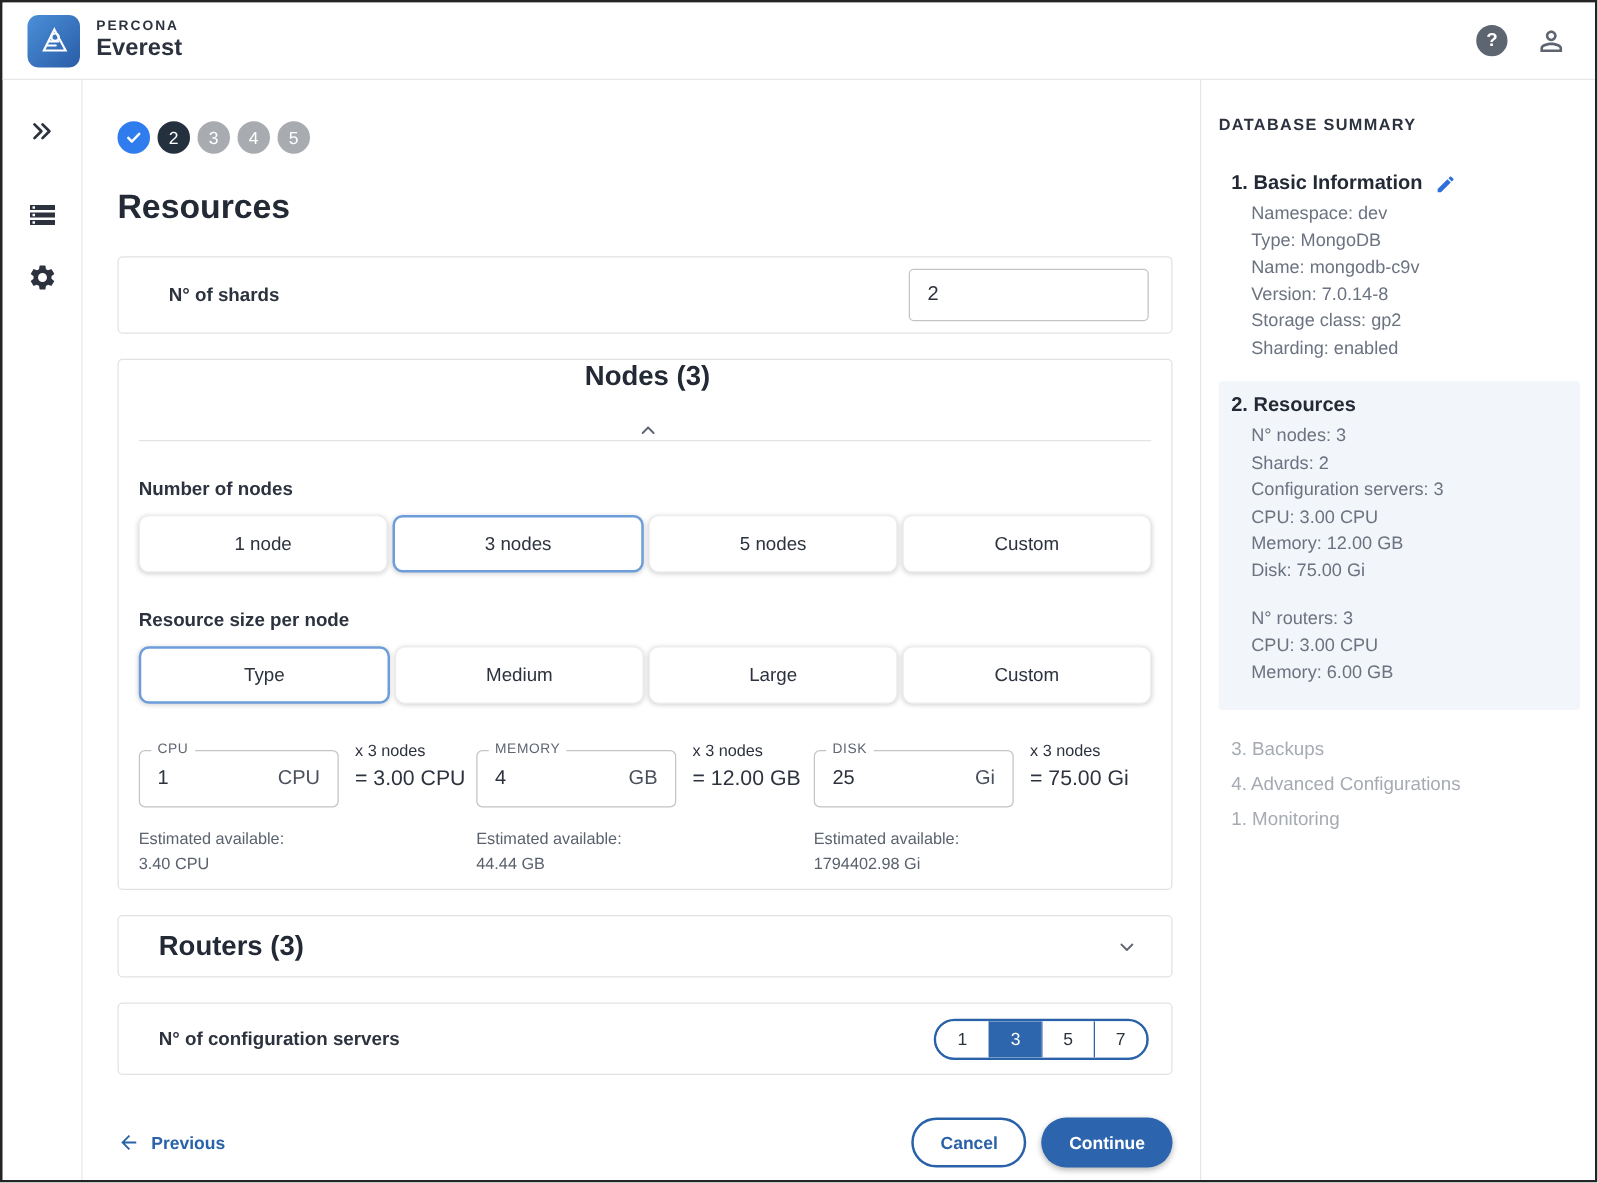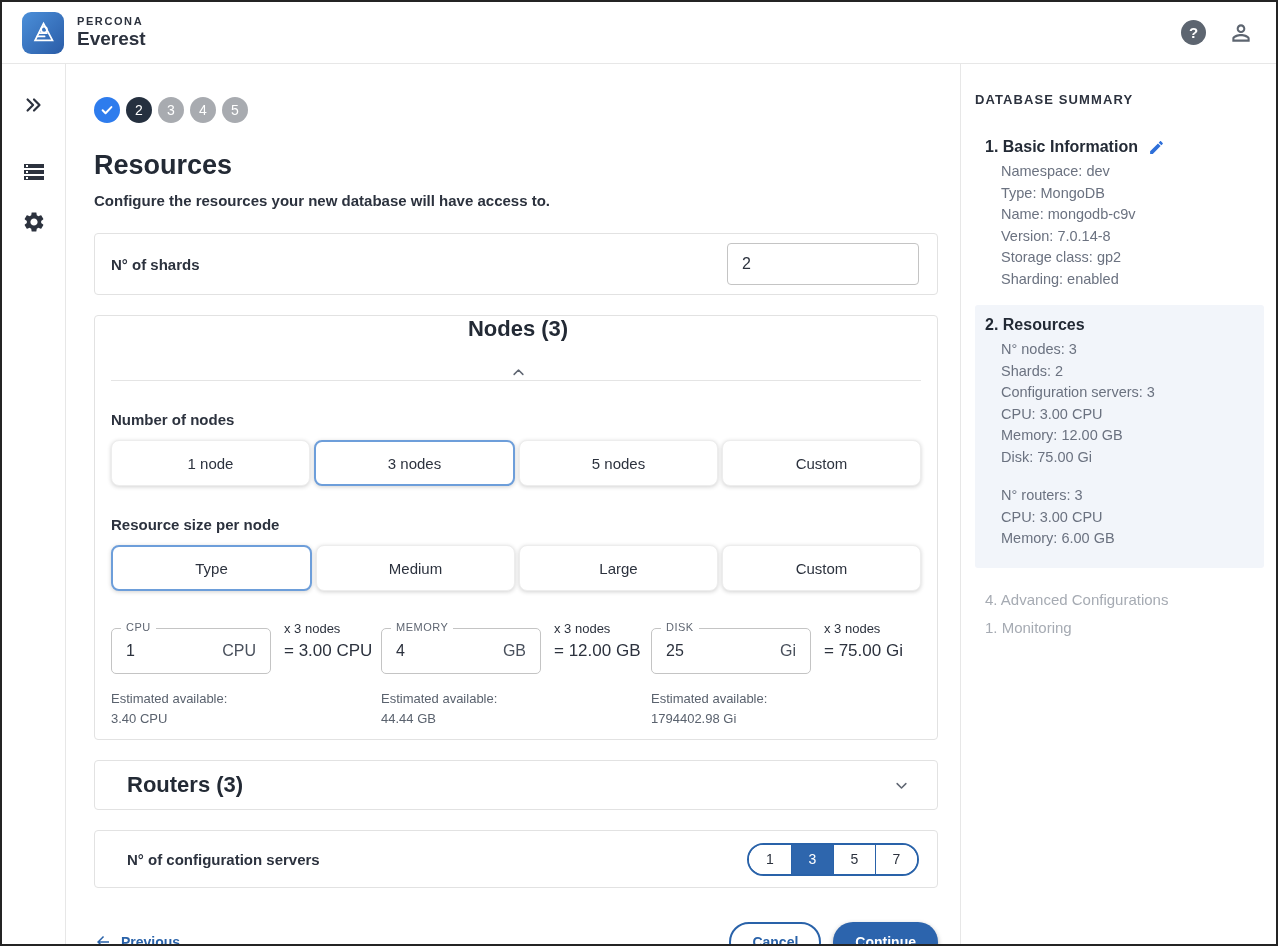--- a/index.html
+++ b/index.html
@@ -33,21 +33,21 @@
   .step { width:26px; height:26px; border-radius:50%; display:flex; align-items:center; justify-content:center; color:#fff; font-size:14px; cursor:pointer; border:none; font-family:"Liberation Sans",sans-serif; }
   .step.completed { background:#2e7ced; }
   .step.active { background:#25303f; }
   .step.inactive { background:#a8abb0; }
 
   .page-title { font-size:27px; font-weight:700; color:#232a35; margin-top:27px; }
   .page-subtitle { font-size:15px; font-weight:700; color:#2c323e; margin-top:11px; }
 
   
   .card { border:1px solid #e2e2e2; border-radius:4px; background:#fff; }
-  .shards-card { margin-top:24px; height:62px; display:flex; align-items:center; justify-content:space-between; padding:0 18px 0 16px; }
+  .shards-card { margin-top:24px; height:62px; display:flex; align-items:center; justify-content:space-between; padding:0 18px 0 40px; }
   .field-label { font-size:15px; font-weight:700; color:#2c323e; }
   .plain-input { width:192px; height:42px; border:1px solid #c4c4c4; border-radius:4px; font-size:16px; color:#2c323e; padding:0 14px; font-family:"Liberation Sans",sans-serif; }
 
   
   .accordion { margin-top:20px; }
   .acc-header { display:flex; align-items:center; justify-content:space-between; padding:0 28px 0 32px; cursor:pointer; background:none; border:none; width:100%; font-family:"Liberation Sans",sans-serif; }
   .acc-header.tall { height:64px;flex-direction:column; }
   .acc-header.short { height:48px; }
   .acc-title { font-size:22px; font-weight:600; color:#232a35; }
   .acc-divider { height:1px; background:#e4e4e4; margin:0 16px; }
@@ -158,21 +158,20 @@
               <path d="M4.5 12.5 L9.5 17.5 L19.5 7"></path>
             </svg>
           </button>
           <button class="step active">2</button>
           <button class="step inactive">3</button>
           <button class="step inactive">4</button>
           <button class="step inactive">5</button>
         </div>
 
         <h1 class="page-title">Resources</h1>
-        <div class="page-subtitle">Configure the resources your new database will have access to.</div>
 
         <div class="card shards-card">
           <span class="field-label">N° of shards</span>
           <input class="plain-input" value="2" style="">
         </div>
 
         <div class="card accordion">
           <button class="acc-header tall">
             <span class="acc-title">Nodes (3)</span>
             <svg width="15" height="15" viewBox="0 0 24 24" fill="none" stroke="#5f6672" stroke-width="2.4" stroke-linecap="round" stroke-linejoin="round">
@@ -327,19 +326,20 @@
           <div class="sb-item">Memory: 12.00 GB</div>
           <div class="sb-item">Disk: 75.00 Gi</div>
           <div class="sb-gap"></div>
           <div class="sb-item">N° routers: 3</div>
           <div class="sb-item">CPU: 3.00 CPU</div>
           <div class="sb-item">Memory: 6.00 GB</div>
         </div>
       </div>
 
       <div class="sb-pending">
+        <div class="sb-pending-item">3. Backups</div>
         <div class="sb-pending-item">4. Advanced Configurations</div>
         <div class="sb-pending-item">1. Monitoring</div>
       </div>
     </div>
 
   </div>
 </div>
 
 </body></html>

